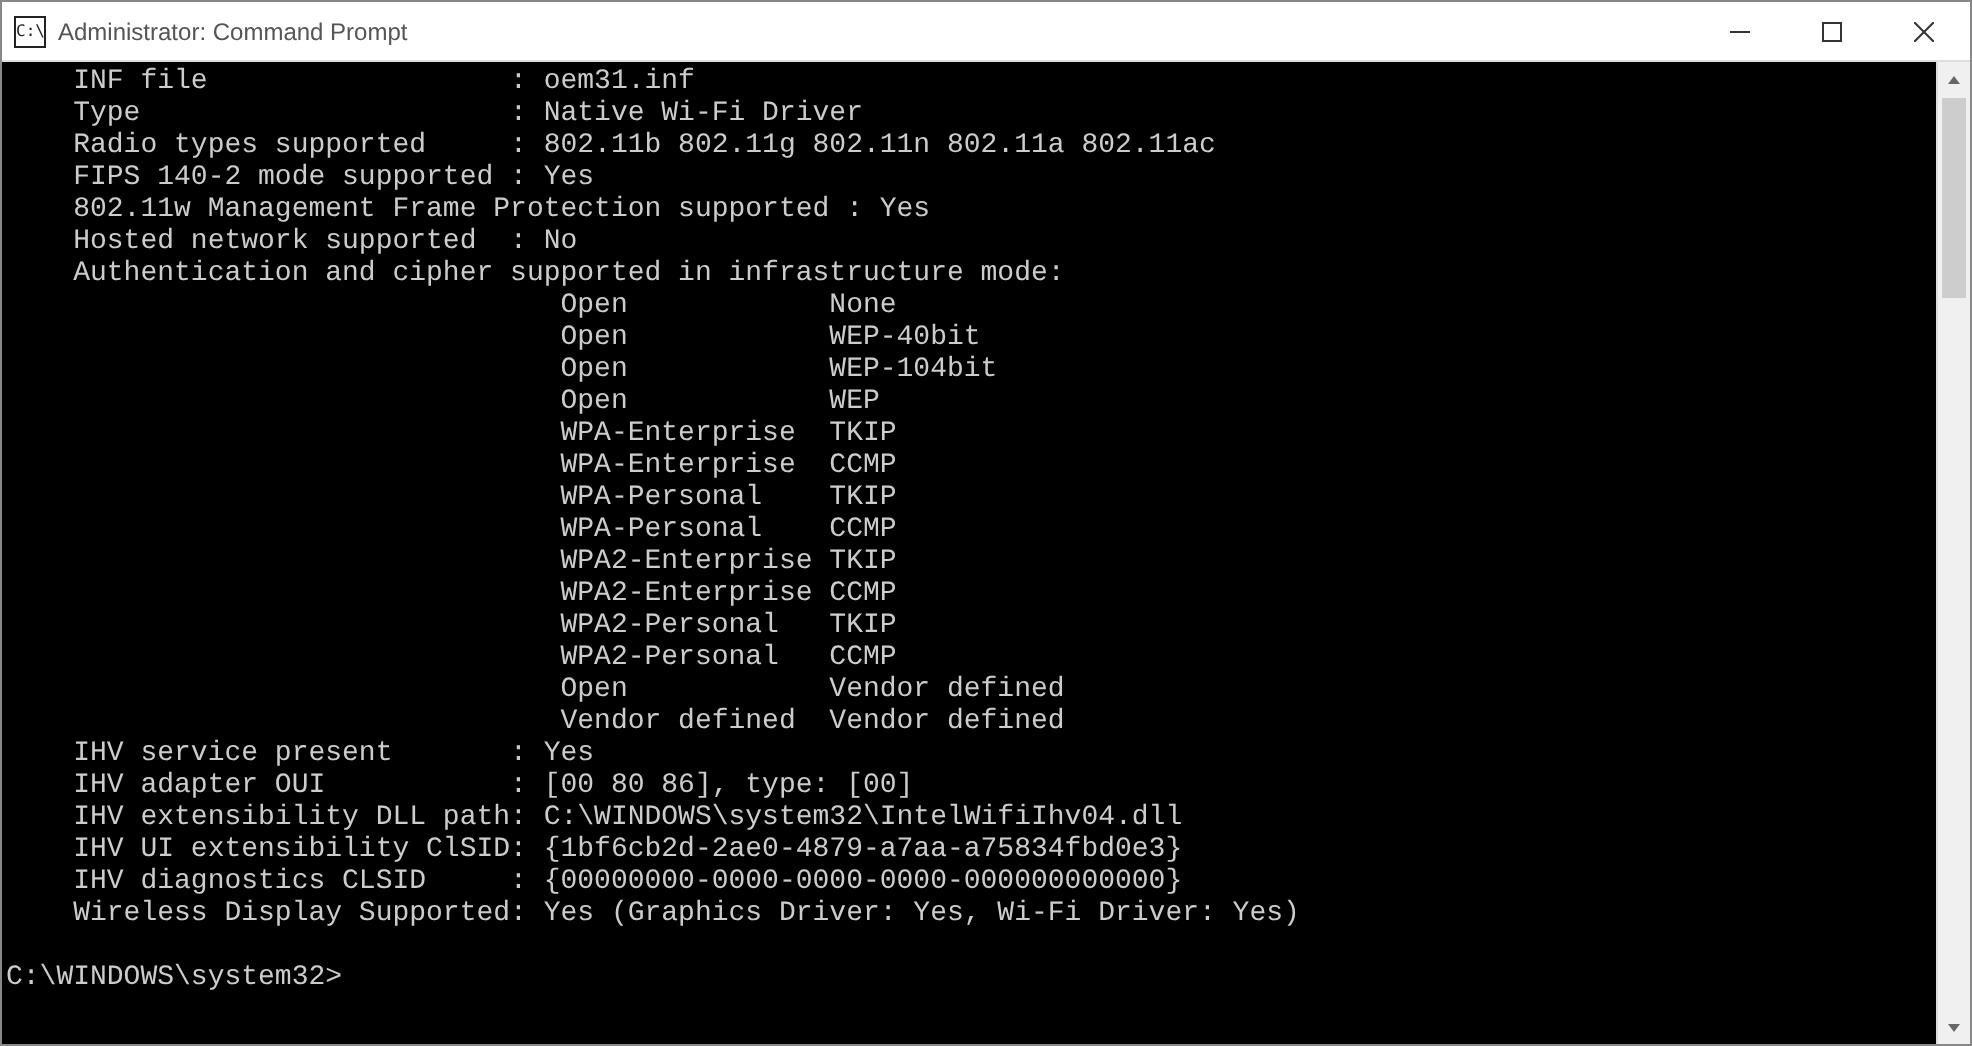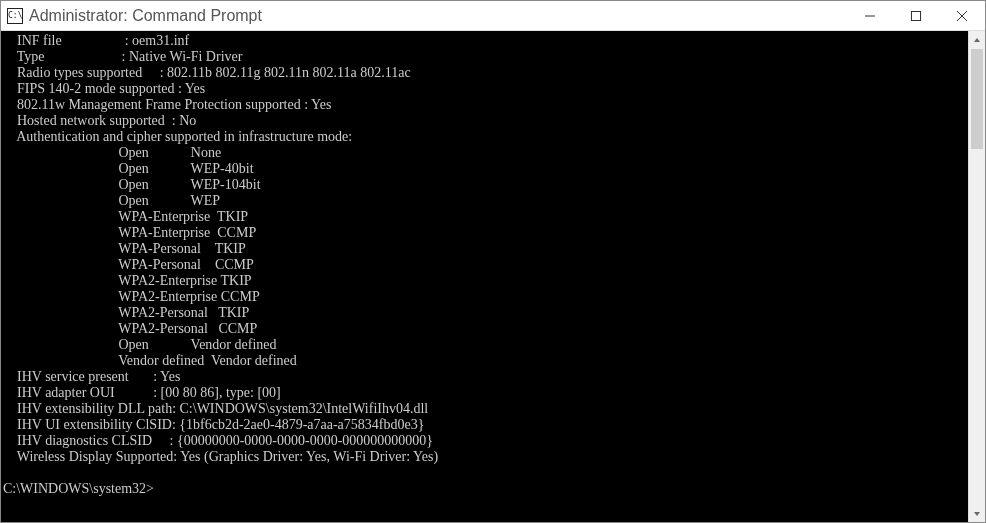--- a/index.html
+++ b/index.html
@@ -31,21 +31,21 @@
     height: 16px;
     margin: 0 6px;
     background: #fff;
     border: 1px solid #222;
     font: 8px/14px monospace;
     text-align: center;
     color: #222;
   }
   .titlebar-text {
     flex: 1;
-    font-size: 16px;
+    font-size: 12px;
     color: #555;
   }
   .titlebar-buttons {
     display: flex;
     height: 100%;
   }
   .tb-btn {
     width: 46px;
     height: 100%;
     display: flex;
@@ -57,21 +57,21 @@
 
   .client {
     flex: 1;
     display: flex;
     min-height: 0;
   }
   .terminal {
     flex: 1;
     background: #000;
     color: #ccc;
-    font-family: Liberation Serif, serif;
+    font-family: Liberation Mono, monospace;
     font-size: 14px;
     line-height: 16px;
     padding: 2px 2px 2px 2px;
     white-space: pre;
     overflow: hidden;
   }
   .scrollbar {
     width: 17px;
     background: #f0f0f0;
     position: relative;

